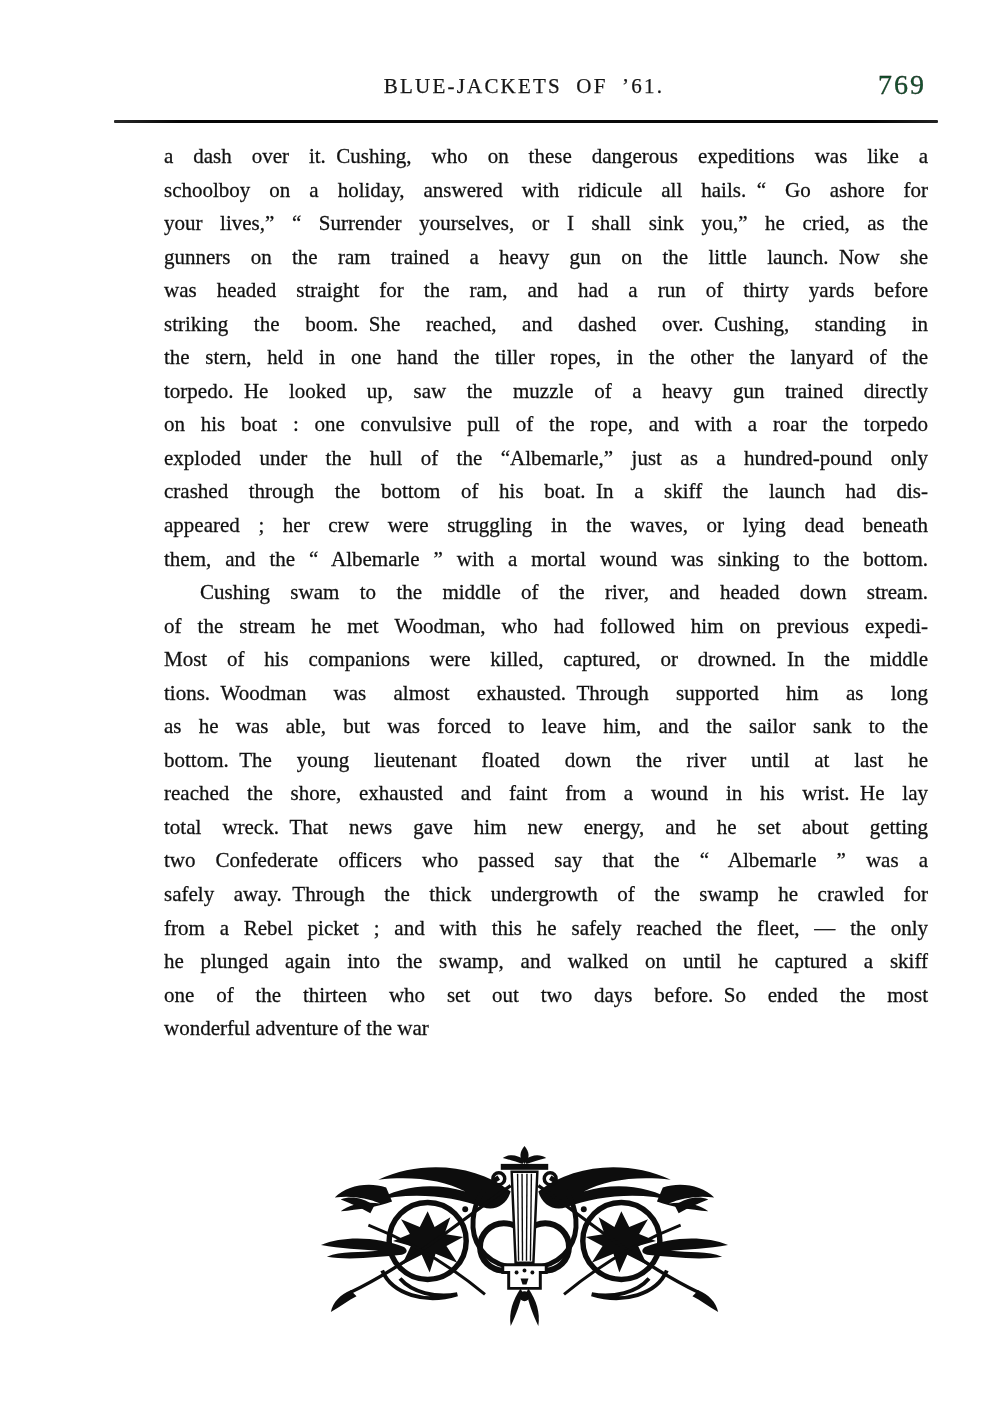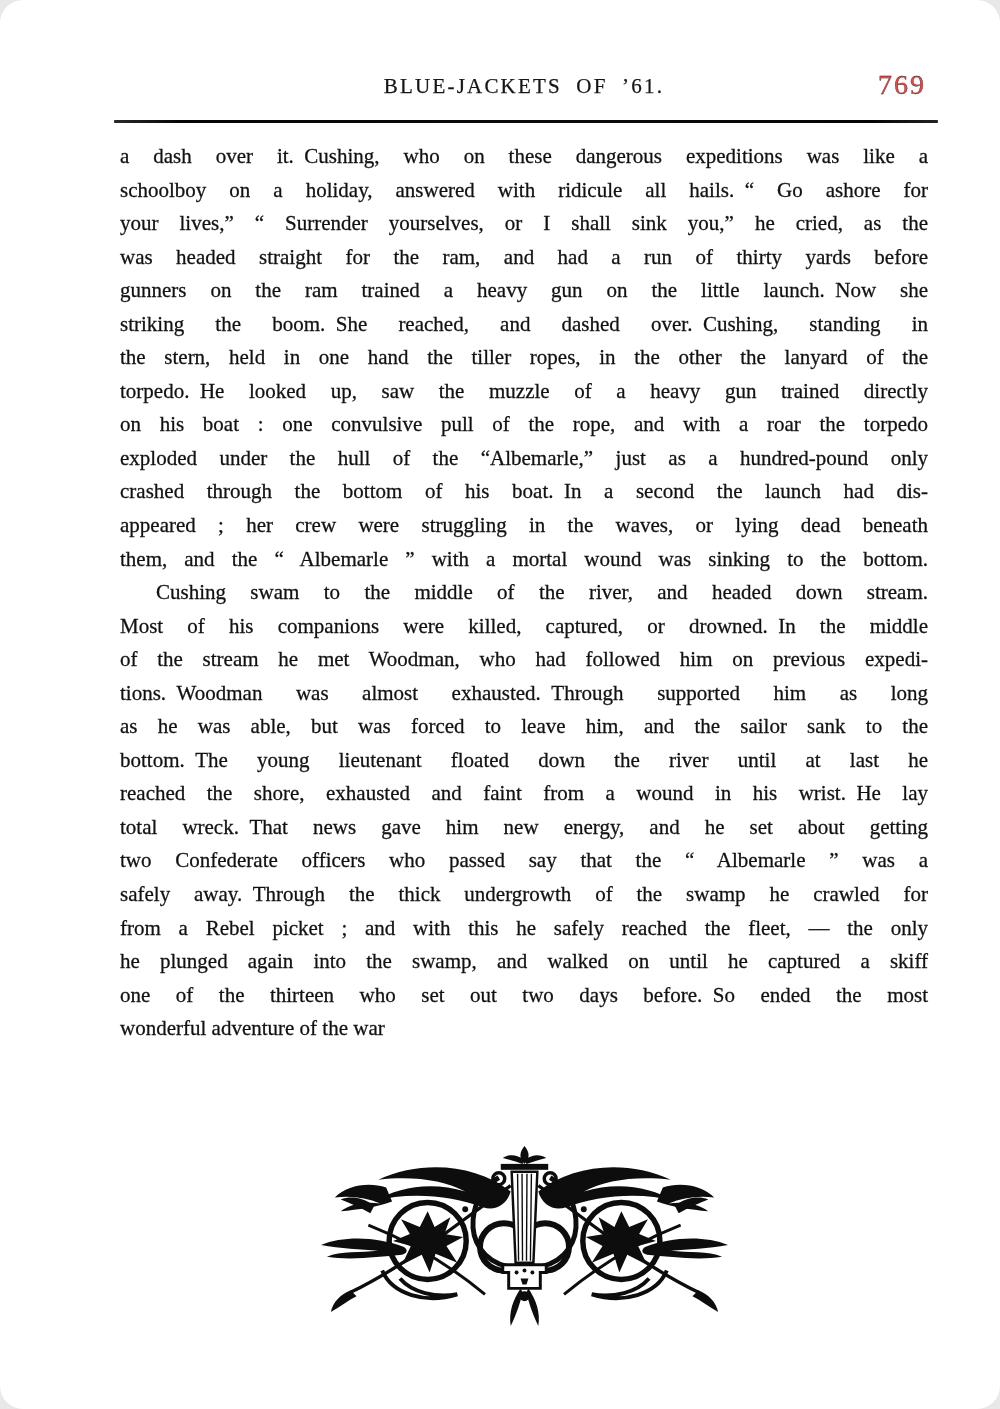--- a/index.html
+++ b/index.html
@@ -5,21 +5,20 @@
   html, body { margin: 0; padding: 0; background: #e8e8e8; }
   .page {
     position: relative;
     width: 1000px;
     height: 1409px;
     margin: 0 auto;
     background: #ffffff;
     font-family: "Liberation Serif", "DejaVu Serif", serif;
     color: #101010;
     overflow: hidden;
-    border-radius: 23px;
   }
   .header {
     position: absolute;
     top: 74px;
     left: 120px;
     width: 808px;
     height: 34px;
   }
   .running-title {
     position: absolute;
@@ -31,21 +30,21 @@
     font-variant-numeric: oldstyle-nums;
     color: #161616;
     -webkit-text-stroke: 0.25px #161616;
   }
   .page-number {
     position: absolute;
     right: 2px;
     top: -5px;
     font-size: 28px;
     letter-spacing: 2px;
-    color: #ef4444;
+    color: #14532d;
     -webkit-text-stroke: 0.3px #141414;
   }
   .rule {
     position: absolute;
     top: 120px;
     left: 114px;
     width: 824px;
     height: 3px;
     background: linear-gradient(90deg, #2a2a2a 0%, #050505 8%, #0a0a0a 55%, #050505 92%, #222 100%);
     border-radius: 1px;
@@ -60,20 +59,21 @@
     -webkit-text-stroke: 0.28px #121212;
   }
   .line {
     line-height: 33.55px;
     height: 33.55px;
     text-align: justify;
     text-align-last: justify;
     -moz-text-align-last: justify;
     white-space: nowrap;
     overflow: visible;
+    margin-left: 44px;
   }
   .line.indent { text-indent: 36px; }
   .line.no-justify { text-align-last: left; -moz-text-align-last: left; }
   .ornament-wrap {
     position: absolute;
     top: 1146px;
     left: 120px;
     width: 808px;
     display: flex;
     justify-content: center;
@@ -89,33 +89,33 @@
     <div class="running-title">BLUE-JACKETS OF ’61.</div>
     <div class="page-number">769</div>
   </div>
 
   <div class="rule"></div>
 
   <div class="body-text" id="body-text">
       <div class="line">a dash over it. Cushing, who on these dangerous expeditions was like a</div>
       <div class="line">schoolboy on a holiday, answered with ridicule all hails. “ Go ashore for</div>
       <div class="line">your lives,” “ Surrender yourselves, or I shall sink you,” he cried, as the</div>
+      <div class="line">gunners on the ram trained a heavy gun on the little launch. Now she</div>
       <div class="line">was headed straight for the ram, and had a run of thirty yards before</div>
-      <div class="line">gunners on the ram trained a heavy gun on the little launch. Now she</div>
       <div class="line">striking the boom. She reached, and dashed over. Cushing, standing in</div>
       <div class="line">the stern, held in one hand the tiller ropes, in the other the lanyard of the</div>
       <div class="line">torpedo. He looked up, saw the muzzle of a heavy gun trained directly</div>
       <div class="line">on his boat : one convulsive pull of the rope, and with a roar the torpedo</div>
       <div class="line">exploded under the hull of the “Albemarle,” just as a hundred-pound only</div>
-      <div class="line">crashed through the bottom of his boat. In a second the launch had dis-</div>
+      <div class="line">crashed through the bottom of his boat. In a skiff the launch had dis-</div>
       <div class="line">appeared ; her crew were struggling in the waves, or lying dead beneath</div>
       <div class="line">them, and the “ Albemarle ” with a mortal wound was sinking to the bottom.</div>
       <div class="line indent">Cushing swam to the middle of the river, and headed down stream.</div>
+      <div class="line">of the stream he met Woodman, who had followed him on previous expedi-</div>
       <div class="line">Most of his companions were killed, captured, or drowned. In the middle</div>
-      <div class="line">of the stream he met Woodman, who had followed him on previous expedi-</div>
       <div class="line">tions. Woodman was almost exhausted. Through supported him as long</div>
       <div class="line">as he was able, but was forced to leave him, and the sailor sank to the</div>
       <div class="line">bottom. The young lieutenant floated down the river until at last he</div>
       <div class="line">reached the shore, exhausted and faint from a wound in his wrist. He lay</div>
       <div class="line">total wreck. That news gave him new energy, and he set about getting</div>
       <div class="line">two Confederate officers who passed say that the “ Albemarle ” was a</div>
       <div class="line">safely away. Through the thick undergrowth of the swamp he crawled for</div>
       <div class="line">from a Rebel picket ; and with this he safely reached the fleet, — the only</div>
       <div class="line">he plunged again into the swamp, and walked on until he captured a skiff</div>
       <div class="line">one of the thirteen who set out two days before. So ended the most</div>

